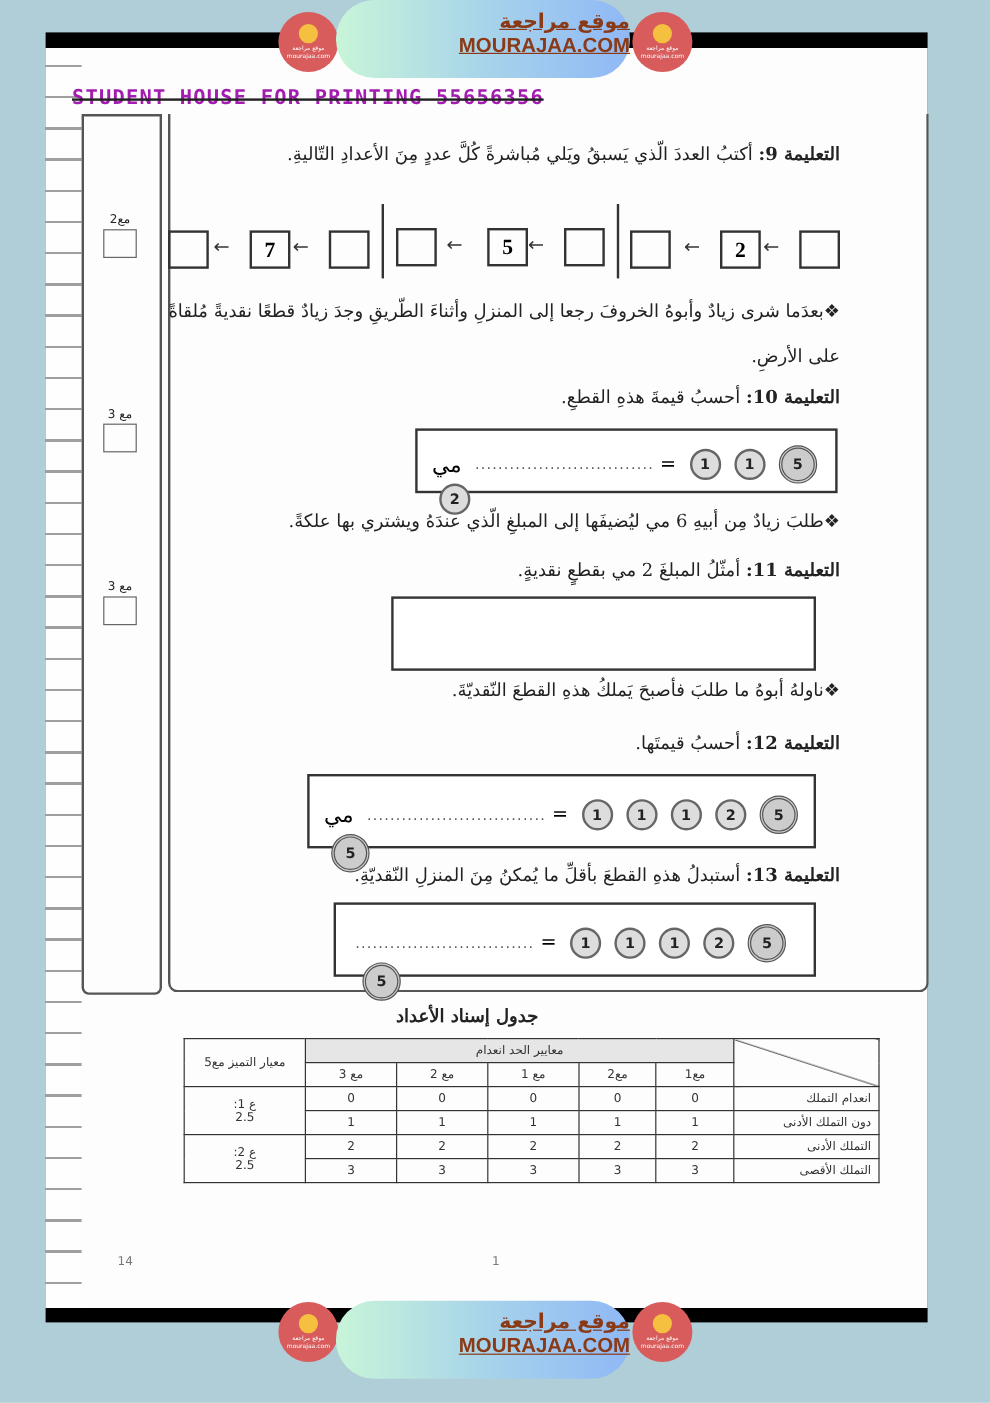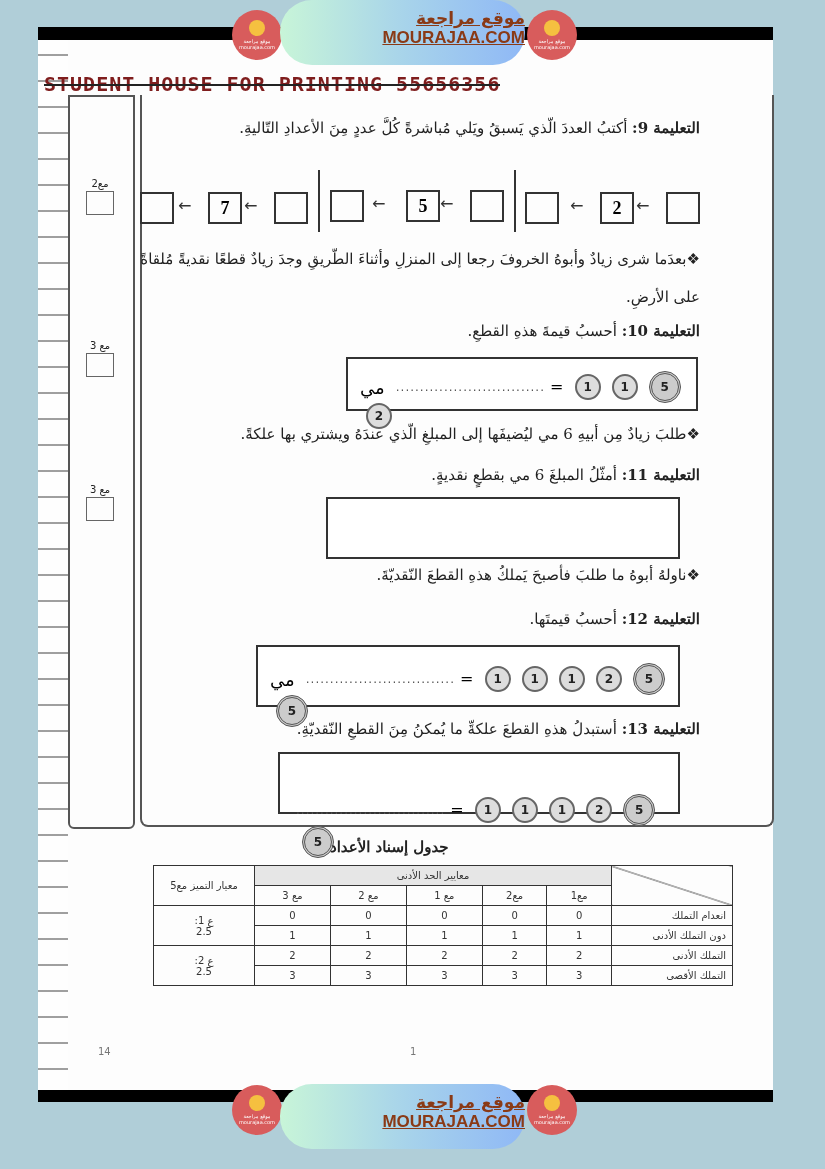--- a/index.html
+++ b/index.html
@@ -29,22 +29,22 @@
   }
   .banner .ar { font-size: 17px; margin-top: 8px; text-decoration: underline; }
   .banner .en { font-size: 17px; text-decoration: underline; font-family: "Liberation Sans", sans-serif; }
   .logo {
     position: absolute; width: 50px; height: 50px; border-radius: 50%;
     background: #d85c5c; text-align: center;
   }
   .logo .dot { width: 16px; height: 16px; border-radius: 50%; background: #f5c040; margin: 10px auto 2px; }
   .logo .txt { font-size: 5px; color: #fff; line-height: 6px; }
   .header-stamp {
-    position: absolute; left: 44px; top: 72px; font-family: "DejaVu Sans Mono", monospace;
-    font-size: 20px; font-weight: bold; color: #7f1d1d; letter-spacing: 1px;
+    position: absolute; left: 60px; top: 72px; font-family: "DejaVu Sans Mono", monospace;
+    font-size: 17px; font-weight: bold; color: #a21caf; letter-spacing: 1px;
   }
   .header-stamp .strike { position:absolute; left:0; right:0; top:50%; border-top:2px solid #222; }
   .margin-col {
     position: absolute; left: 68px; top: 95px; width: 63px; height: 730px;
     border: 2px solid #555; border-radius: 0 0 6px 6px;
   }
   .main-col {
     position: absolute; left: 140px; top: 95px; width: 630px; height: 730px;
     border: 2px solid #555; border-radius: 0 0 8px 8px; border-top: none;
   }
@@ -158,21 +158,21 @@
     <span class="coin">1</span>
     <span class="coin big">5</span>
     <span class="coin">2</span>
   </div>
 </div>
 
 <div class="rtl" style="right:125px;top:425px;width:570px;">
   ❖<span>طلبَ زيادٌ مِن أبيهِ 6 مي ليُضيفَها إلى المبلغِ الّذي عندَهُ ويشتري بها علكةً.</span>
 </div>
 <div class="rtl" style="right:125px;top:466px;width:560px;">
-  <b>التعليمة 11:</b> <span>أمثّلُ المبلغَ 6 مي بقطعٍ نقديةٍ.</span>
+  <b>التعليمة 11:</b> <span>أمثّلُ المبلغَ 2 مي بقطعٍ نقديةٍ.</span>
 </div>
 <div class="coin-box" style="left:326px;top:497px;width:350px;height:58px;"></div>
 
 <div class="rtl" style="right:125px;top:566px;width:560px;">
   ❖<span>ناولهُ أبوهُ ما طلبَ فأصبحَ يَملكُ هذهِ القطعَ النّقديّةَ.</span>
 </div>
 <div class="rtl" style="right:125px;top:610px;width:560px;">
   <b>التعليمة 12:</b> <span>أحسبُ قيمتَها.</span>
 </div>
 <div class="coin-box" style="left:256px;top:645px;width:420px;height:58px;">
@@ -183,41 +183,41 @@
     <span class="coin">1</span>
     <span class="coin">1</span>
     <span class="coin">1</span>
     <span class="coin">2</span>
     <span class="coin big">5</span>
     <span class="coin big">5</span>
   </div>
 </div>
 
 <div class="rtl" style="right:125px;top:720px;width:560px;">
-  <b>التعليمة 13:</b> <span>أستبدلُ هذهِ القطعَ علكةِّ ما يُمكنُ مِنَ القطعِ النّقديّةِ.</span>
+  <b>التعليمة 13:</b> <span>أستبدلُ هذهِ القطعَ بأقلِّ ما يُمكنُ مِنَ المنزلِ النّقديّةِ.</span>
 </div>
 <div class="coin-box" style="left:278px;top:752px;width:398px;height:58px;">
-  <div style="position:absolute;left:16px;top:16px;direction:ltr;margin-top:24px;">
+  <div style="position:absolute;left:16px;top:16px;direction:ltr;">
     <span class="dots">...............................</span>
     <span>=</span>
     <span class="coin">1</span>
     <span class="coin">1</span>
     <span class="coin">1</span>
     <span class="coin">2</span>
     <span class="coin big">5</span>
     <span class="coin big">5</span>
   </div>
 </div>
 
 <div class="table-title">جدول إسناد الأعداد</div>
 <table class="grid">
   <tbody>
       <tr>
     <td rowspan="2" style="width:120px;background:linear-gradient(to top right, transparent 49%, #333 50%, transparent 51%);"></td>
-    <td colspan="5" class="shade">معايير الحد الأدنى</td>
+    <td colspan="5" class="shade">معايير الحد انعدام</td>
     <td rowspan="2" style="width:100px;">معيار التميز مع5</td>
   </tr>
   <tr>
     <td>مع1</td>
     <td>مع2</td>
     <td>مع 1</td>
     <td>مع 2</td>
     <td>مع 3</td>
   </tr>
   <tr>

